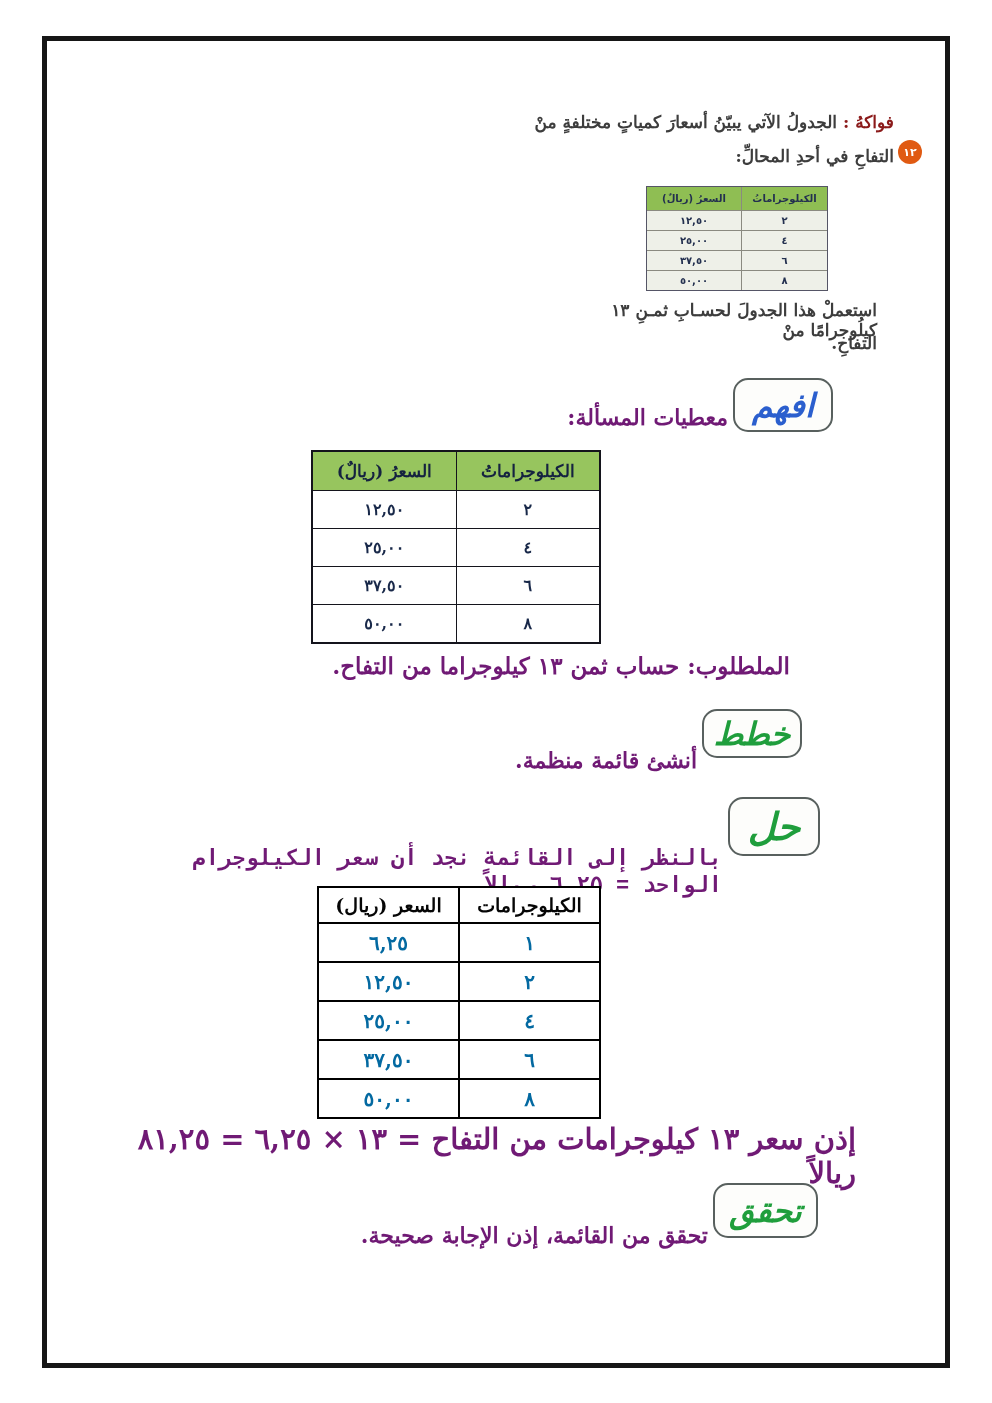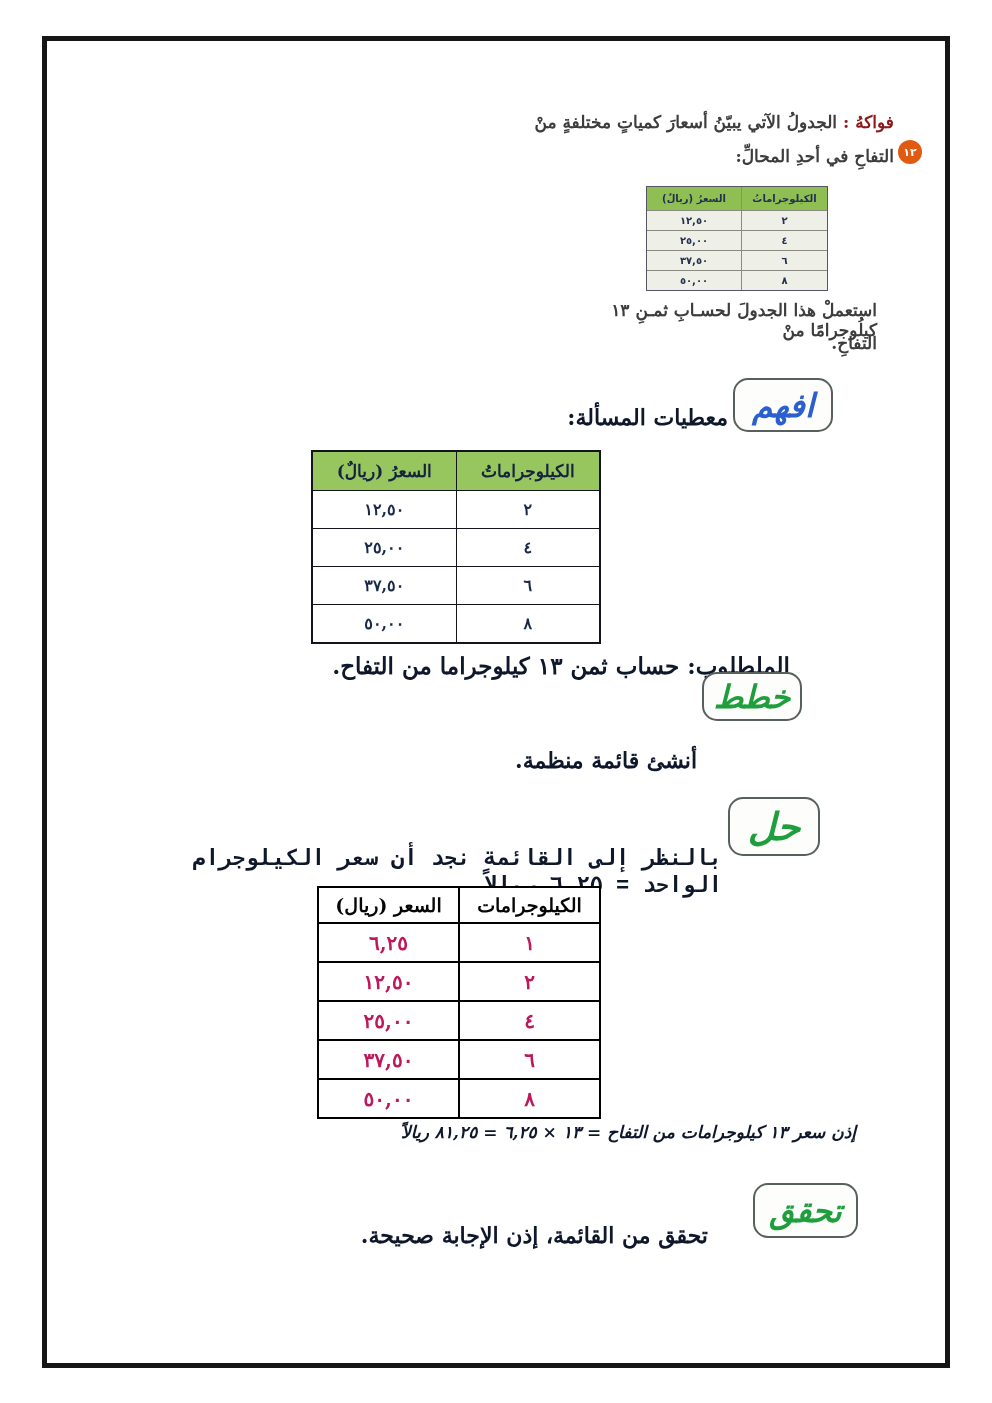--- a/index.html
+++ b/index.html
@@ -29,21 +29,21 @@
 
   
   .stamp { border:2px solid #58605e; border-radius:15px; background:#fdfdfb;
            display:flex; align-items:center; justify-content:center; }
   .stamp-text { font-weight:bold; font-style:italic; direction:rtl; }
   .stamp-blue { color:#2b5fce; font-size:33px; }
   .stamp-green { color:#1f9e3c; font-size:32px; }
   .stamp-green-lg { color:#1f9e3c; font-size:38px; }
 
   
-  .red-line { direction:rtl; color:#0f172a; font-weight:bold;
+  .red-line { direction:rtl; color:#701a75; font-weight:bold;
               font-family:"DejaVu Serif", serif; }
 
   
   .gtbl { direction:rtl; border:2px solid #14141c; background:#ffffff; }
   .gtbl-row { display:flex; height:38px; }
   .gtbl-row + .gtbl-row { border-top:1px solid #14141c; }
   .gtbl-head { background:#97c55e; }
   .gtbl-cell { flex:1; display:flex; align-items:center; justify-content:center;
                font-weight:bold; color:#182849; font-size:16px; font-family:"DejaVu Serif", serif; }
   .gtbl-cell:first-child { border-left:1px solid #14141c; }
@@ -51,21 +51,21 @@
 
   
   .stbl { direction:rtl; border:2px solid #000; background:#ffffff; }
   .stbl-row { display:flex; height:39px; }
   .stbl-row + .stbl-row { border-top:2px solid #000; }
   .stbl-head { height:34px; }
   .stbl-cell { flex:1; display:flex; align-items:center; justify-content:center;
                font-weight:bold; font-size:20px; font-family:"DejaVu Serif", serif; }
   .stbl-cell:first-child { border-left:2px solid #000; }
   .stbl-head .stbl-cell { color:#050505; font-size:19px; }
-  .stbl-val { color:#be185d; }
+  .stbl-val { color:#0369a1; }
 </style>
 </head>
 <body>
 
 <div class="page">
   <div class="frame"></div>
 
   <div class="badge abs" style="left:898px; top:116px;margin-top:24px;">١٢</div>
 
   <div class="prob-line abs" style="left:470px; top:146px; width:424px;" dir="rtl">التفاحِ في أحدِ المحالِّ:</div>
@@ -123,21 +123,21 @@
       <div class="gtbl-cell">٣٧,٥٠</div>
     </div>
     <div class="gtbl-row">
       <div class="gtbl-cell">٨</div>
       <div class="gtbl-cell">٥٠,٠٠</div>
     </div>
   </div>
 
   <div class="red-line abs" style="left:300px; top:652px; width:490px; font-size:23px;" dir="rtl">الملطلوب: حساب ثمن ١٣ كيلوجراما من التفاح.</div>
 
-  <div class="stamp abs" style="left:702px; top:672px; width:100px; height:49px;align-items:center;">
+  <div class="stamp abs" style="left:702px; top:709px; width:100px; height:49px;align-items:center;">
     <span class="stamp-text stamp-green">خطط</span>
   </div>
   <div class="red-line abs" style="left:460px; top:747px; width:237px; font-size:22px;" dir="rtl">أنشئ قائمة منظمة.</div>
 
   <div class="stamp abs" style="left:728px; top:797px; width:92px; height:59px;">
     <span class="stamp-text stamp-green-lg">حل</span>
   </div>
   <div class="red-line abs" style="left:100px; top:845px; width:622px; font-size:22px;font-family:Liberation Mono, monospace;" dir="rtl">بالنظر إلى القائمة نجد أن سعر الكيلوجرام الواحد = ٦,٢٥ ريالاً</div>
 
   <div class="stbl abs" style="left:317px; top:886px; width:284px;">
@@ -160,19 +160,19 @@
     <div class="stbl-row">
       <div class="stbl-cell stbl-val">٦</div>
       <div class="stbl-cell stbl-val">٣٧,٥٠</div>
     </div>
     <div class="stbl-row">
       <div class="stbl-cell stbl-val">٨</div>
       <div class="stbl-cell stbl-val">٥٠,٠٠</div>
     </div>
   </div>
 
-  <div class="red-line abs" style="left:100px; top:1122px; width:756px; font-size:17px;font-style:italic;" dir="rtl">إذن سعر ١٣ كيلوجرامات من التفاح = ١٣ × ٦,٢٥ = ٨١,٢٥ ريالاً</div>
+  <div class="red-line abs" style="left:100px; top:1122px; width:756px; font-size:29px;" dir="rtl">إذن سعر ١٣ كيلوجرامات من التفاح = ١٣ × ٦,٢٥ = ٨١,٢٥ ريالاً</div>
 
-  <div class="stamp abs" style="left:713px; top:1183px; width:105px; height:55px;margin-left:40px;">
+  <div class="stamp abs" style="left:713px; top:1183px; width:105px; height:55px;">
     <span class="stamp-text stamp-green">تحقق</span>
   </div>
   <div class="red-line abs" style="left:320px; top:1222px; width:388px; font-size:22px;" dir="rtl">تحقق من القائمة، إذن الإجابة صحيحة.</div>
 </div>
 
 </body></html>

